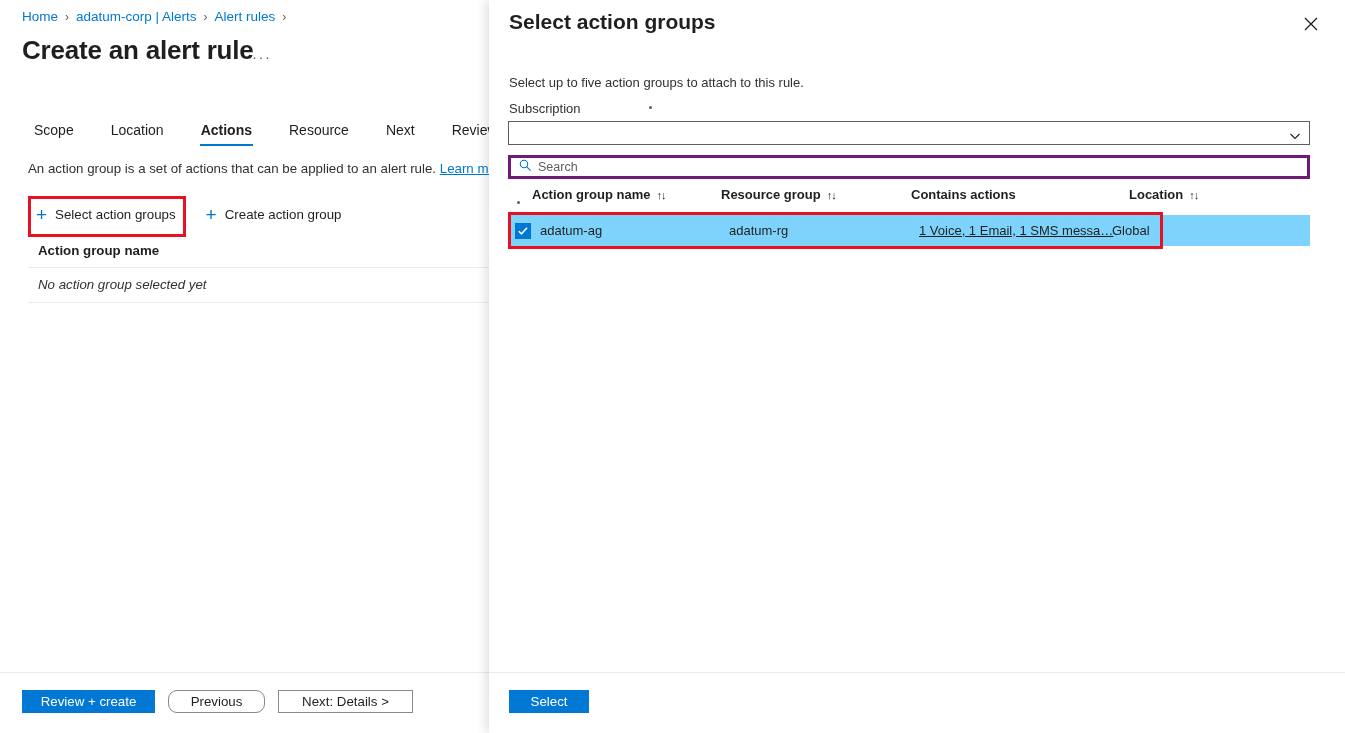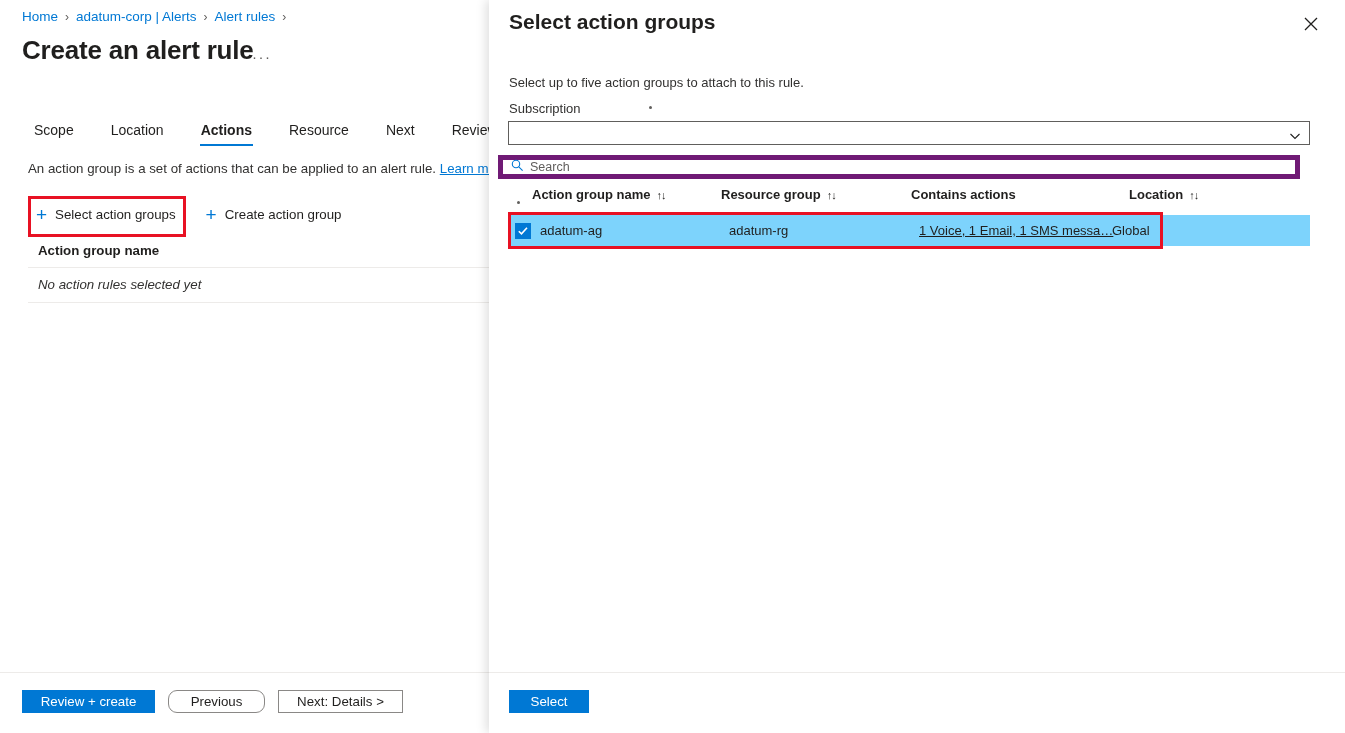--- a/index.html
+++ b/index.html
@@ -43,39 +43,39 @@
   #hr2 { top:302px; }
   #empty-row { position:absolute; left:38px; top:277px; font-size:13.3px; font-style:italic; color:#323130; }
 
   #left-footer-div { position:absolute; left:0; top:672px; width:489px; height:1px; background:#edebe9; }
   #left-footer { position:absolute; left:22px; top:690px; display:flex; align-items:center; gap:13px; }
   .btn { font-family:"Liberation Sans", sans-serif; font-size:13.3px; height:23px; display:flex; align-items:center; justify-content:center; cursor:pointer; white-space:nowrap; }
   .btn-primary { background:#0078d4; color:#fff; border:1px solid #0078d4; }
   .btn-secondary { background:#fff; color:#201f1e; border:1px solid #8a8886; }
   #btn-review { width:133px; }
   #btn-previous { width:97px;border-radius:9px; }
-  #btn-next { width:125px;text-align:right; }
+  #btn-next { width:135px;text-align:right; }
 
   
   #panel { position:absolute; left:489px; top:0; width:856px; height:733px; background:#fff;
            box-shadow:-3px 0 10px rgba(0,0,0,0.13); }
   #panel-title { position:absolute; left:20px; top:10px; font-size:21px; font-weight:600; color:#201f1e; }
   #panel-close { position:absolute; left:810px; top:12px; width:24px; height:24px; cursor:pointer; }
   #panel-close svg { display:block; }
 
   #panel-intro { position:absolute; left:20px; top:75px; font-size:13px; color:#323130; }
   #sub-label-row { position:absolute; left:20px; top:101px; display:flex; align-items:center; gap:7px;flex-direction:column; }
   #sub-label { font-size:13px; color:#323130; }
   .info-icon { width:13px; height:13px; display:inline-block; }
   #sub-redact { position:absolute; left:160px; top:106px; width:3px; height:3px; background:#605e5c; border-radius:50%; }
 
   #sub-select { position:absolute; left:19px; top:121px; width:802px; height:24px; border:1px solid #605e5c; background:#fff; cursor:pointer; }
   #sub-chevron { position:absolute; right:8px; top:6px; }
 
-  #search-box { position:absolute; left:9px; top:155px; width:802px; height:24px; border:5px solid #701a75; background:#fff; display:flex; align-items:center; padding-left:8px; gap:6px; cursor:text; }
+  #search-box { position:absolute; left:19px; top:155px; width:802px; height:24px; border:3px solid #701a75; background:#fff; display:flex; align-items:center; padding-left:8px; gap:6px; cursor:text; }
   #search-placeholder { font-size:12.5px; color:#605e5c; }
 
   #table-head { position:absolute; left:19px; top:187px; width:802px; height:20px; }
   .th { position:absolute; font-size:13px; font-weight:700; color:#201f1e; white-space:nowrap; display:flex; align-items:center; gap:6px; cursor:pointer; }
   .sort-arrows { font-size:11px; font-weight:400; color:#201f1e; letter-spacing:-1px; }
   #th-name { left:24px; top:0; }
   #th-rg { left:213px; top:0; }
   #th-contains { left:403px; top:0; }
   #th-loc { left:621px; top:0; }
   #head-dot { position:absolute; left:9px; top:14px; width:3px; height:3px; background:#605e5c; border-radius:50%; }
@@ -123,21 +123,21 @@
       </div>
       <div class="cmd" id="cmd-create">
         <span class="plus">+</span>
         <span>Create action group</span>
       </div>
     </div>
     <div id="hl-select-btn"></div>
 
     <div id="ag-col-head">Action group name</div>
     <div class="hr-left" id="hr1"></div>
-    <div id="empty-row">No action rules selected yet</div>
+    <div id="empty-row">No action group selected yet</div>
     <div class="hr-left" id="hr2"></div>
 
     <div id="left-footer-div"></div>
     <div id="left-footer">
       <div class="btn btn-primary" id="btn-review">Review + create</div>
       <div class="btn btn-secondary" id="btn-previous">Previous</div>
       <div class="btn btn-secondary" id="btn-next">Next: Details &gt;</div>
     </div>
   </div>
 

